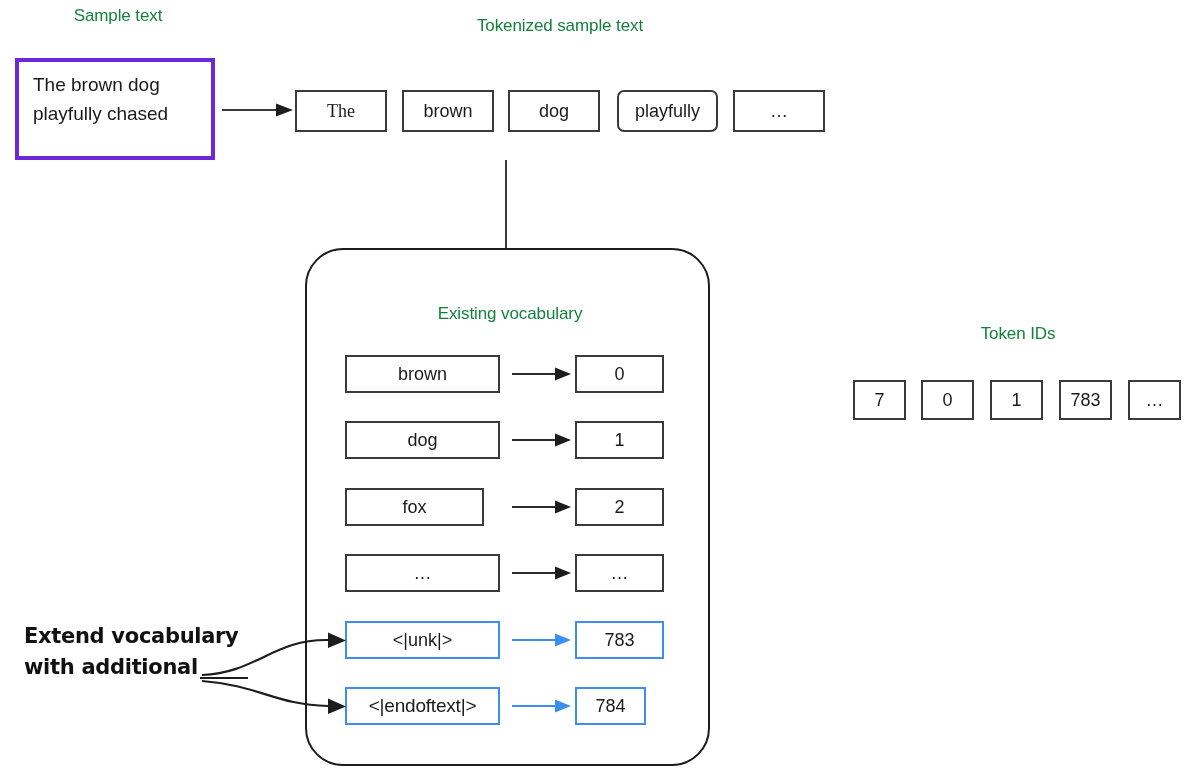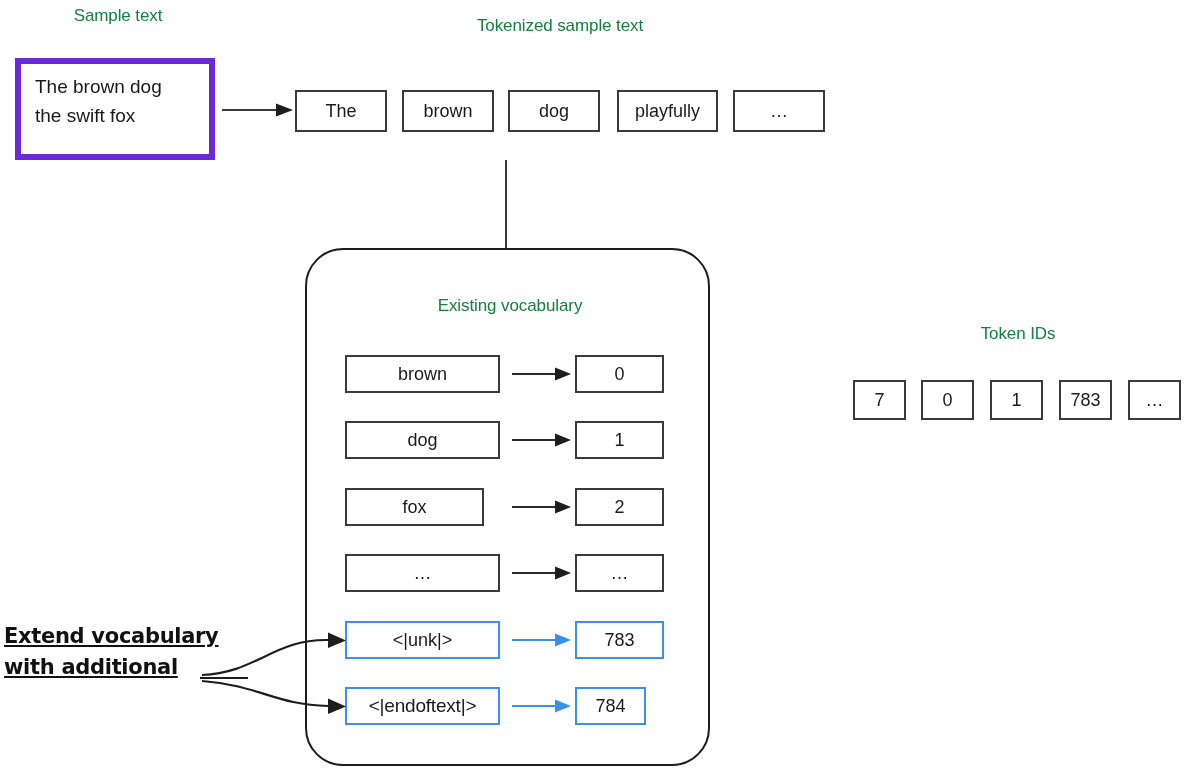--- a/index.html
+++ b/index.html
@@ -39,21 +39,21 @@
     color: #1a1a1a;
     white-space: nowrap;
   }
   .box.blue {
     border-color: #3c8fef;
   }
 
   
   .sample-box {
     box-sizing: border-box;
-    border: 6px solid #6d28d9;
+    border: 4px solid #6d28d9;
     background: #ffffff;
     padding: 8px 14px;
     font-size: 19px;
     line-height: 29px;
     color: #1a1a1a;
   }
 
   
   .idbox { font-size: 18px; }
 
@@ -88,43 +88,43 @@
 
   svg { display: block; overflow: visible; }
 </style>
 </head>
 <body>
 
 <div class="abs heading" style="left:18px; top:6px; width:200px;">Sample text</div>
 
 <div class="abs sample-box" style="left:15px; top:58px; width:200px; height:102px;">
   <div>The brown dog</div>
-  <div>the swift fox</div>
+  <div>playfully chased</div>
 </div>
 
 <div class="abs" style="left:222px; top:96px; width:72px; height:28px;">
   <svg width="72" height="28" viewBox="0 0 72 28">
     <line x1="0" y1="14" x2="54" y2="14" stroke="#3a3a3a" stroke-width="2"></line>
     <polygon points="54,7.5 71,14 54,20.5" fill="#1d1d1d"></polygon>
   </svg>
 </div>
 
 <div class="abs heading" style="left:430px; top:16px; width:260px;">Tokenized sample text</div>
 
-<div class="abs box" style="left:295px; top:90px; width:92px; height:42px;">The</div>
+<div class="abs box" style="left:295px; top:90px; width:92px; height:42px;font-family:Liberation Serif, serif;">The</div>
 <div class="abs box" style="left:402px; top:90px; width:92px; height:42px;">brown</div>
 <div class="abs box" style="left:508px; top:90px; width:92px; height:42px;">dog</div>
-<div class="abs box" style="left:617px; top:90px; width:101px; height:42px;">playfully</div>
+<div class="abs box" style="left:617px; top:90px; width:101px; height:42px;border-radius:7px;">playfully</div>
 <div class="abs box" style="left:733px; top:90px; width:92px; height:42px;">…</div>
 
 <div class="abs vline" style="left:505px; top:160px; width:2px; height:90px;"></div>
 
 <div class="abs vocab-panel" style="left:305px; top:248px; width:405px; height:518px;"></div>
 
-<div class="abs heading" style="left:390px; top:296px; width:240px;text-align:center;">Existing vocabulary</div>
+<div class="abs heading" style="left:390px; top:304px; width:240px;text-align:center;">Existing vocabulary</div>
 
 <div class="abs box vocab-word" style="left:345px; top:355px; width:155px; height:38px;">brown</div>
 <div class="abs" style="left:512px; top:362px; width:60px; height:24px;">
   <svg width="60" height="24" viewBox="0 0 60 24">
     <line x1="0" y1="12" x2="43" y2="12" stroke="#2a2a2a" stroke-width="2"></line>
     <polygon points="43,5.5 59,12 43,18.5" fill="#1d1d1d"></polygon>
   </svg>
 </div>
 <div class="abs box vocab-id" style="left:575px; top:355px; width:89px; height:38px;">0</div>
 
@@ -166,21 +166,21 @@
 
 <div class="abs box blue vocab-word tight" style="left:345px; top:687px; width:155px; height:38px;">&lt;|endoftext|&gt;</div>
 <div class="abs" style="left:512px; top:694px; width:60px; height:24px;">
   <svg width="60" height="24" viewBox="0 0 60 24">
     <line x1="0" y1="12" x2="43" y2="12" stroke="#3c8fef" stroke-width="2"></line>
     <polygon points="43,5.5 59,12 43,18.5" fill="#3c8fef"></polygon>
   </svg>
 </div>
 <div class="abs box blue vocab-id" style="left:575px; top:687px; width:71px; height:38px;">784</div>
 
-<div class="abs annotation" style="left:4px; top:621px; width:215px;text-decoration:underline;">
+<div class="abs annotation" style="left:24px; top:621px; width:215px;">
   <div>Extend vocabulary</div>
   <div>with additional</div>
 </div>
 
 <div class="abs" style="left:196px; top:615px; width:160px; height:115px;">
   <svg width="160" height="115" viewBox="0 0 160 115">
 
     <path d="M 4 63 L 52 63" stroke="#1d1d1d" stroke-width="2.2" fill="none"></path>
 
     <path d="M 6 60 C 60 58, 78 24, 132 25" stroke="#1d1d1d" stroke-width="2.2" fill="none"></path>

